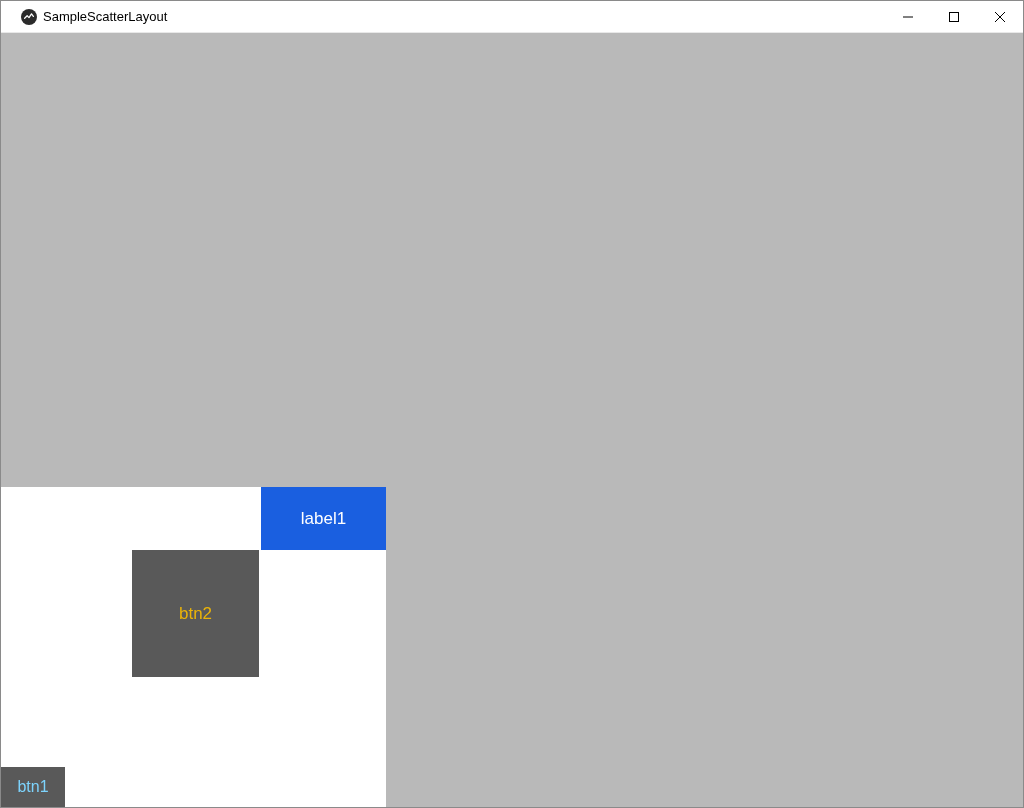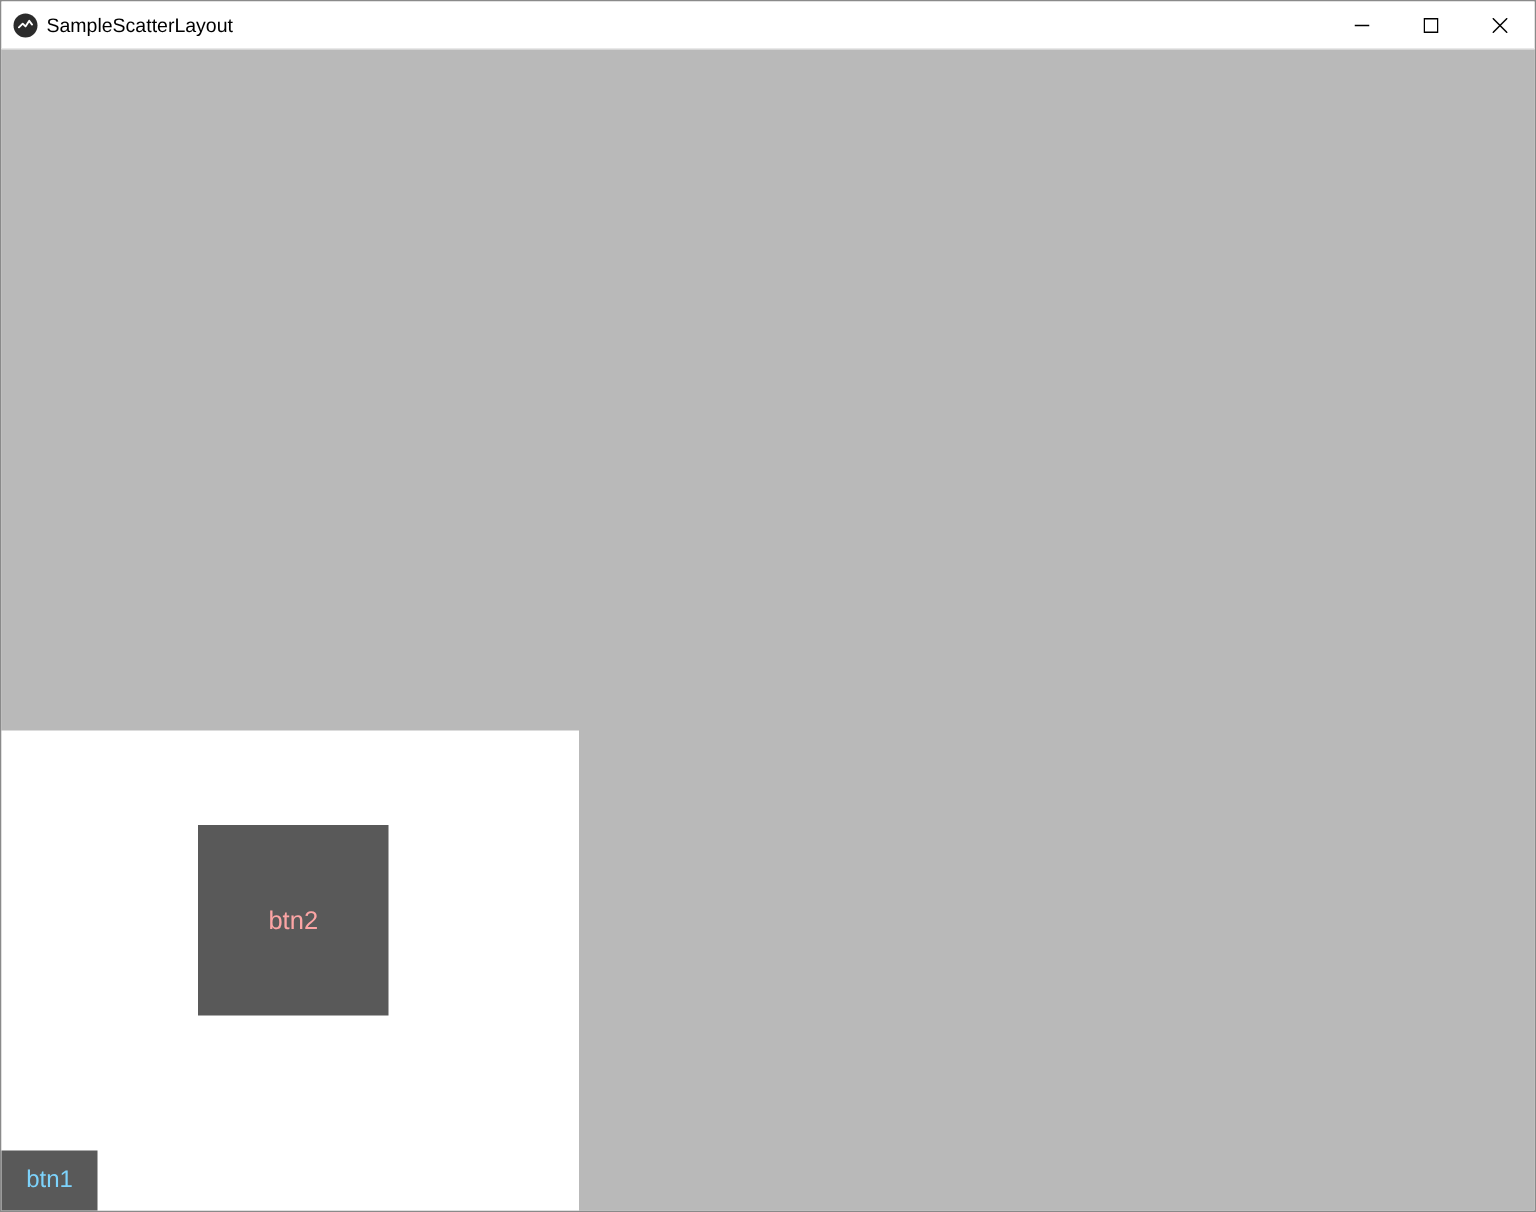--- a/index.html
+++ b/index.html
@@ -26,21 +26,21 @@
       height: 32px;
       background: #ffffff;
       display: flex;
       align-items: center;
       border-bottom: 1px solid #e8e8e8;
       flex: 0 0 32px;
     }
     .titlebar-left {
       display: flex;
       align-items: center;
-      padding-left: 8px;
+      padding-left: 20px;
       gap: 6px;
       text-align: right;
     }
     .app-icon {
       width: 16px;
       height: 16px;
       border-radius: 50%;
       background: #2b2b2b;
       position: relative;
       display: inline-flex;
@@ -98,21 +98,21 @@
       justify-content: center;
       font-size: 17px;
     }
     .btn2 {
       position: absolute;
       left: 131px;
       top: 63px;
       width: 127px;
       height: 127px;
       background: #595959;
-      color: #fca5a5;
+      color: #eab308;
       display: flex;
       align-items: center;
       justify-content: center;
       font-size: 17px;
       border: none;
     }
     .btn1 {
       position: absolute;
       left: 0;
       bottom: 0;
@@ -157,20 +157,21 @@
             <line x1="0" y1="0" x2="10" y2="10" stroke="#000" stroke-width="1"></line>
             <line x1="10" y1="0" x2="0" y2="10" stroke="#000" stroke-width="1"></line>
           </svg>
       </button>
     </div>
   </div>
 
   <div class="client-area">
     <div class="scatter-canvas">
 
+      <div class="label1">label1</div>
 
       <button class="btn2">btn2</button>
 
       <button class="btn1">btn1</button>
 
     </div>
   </div>
 
 </div>
 

